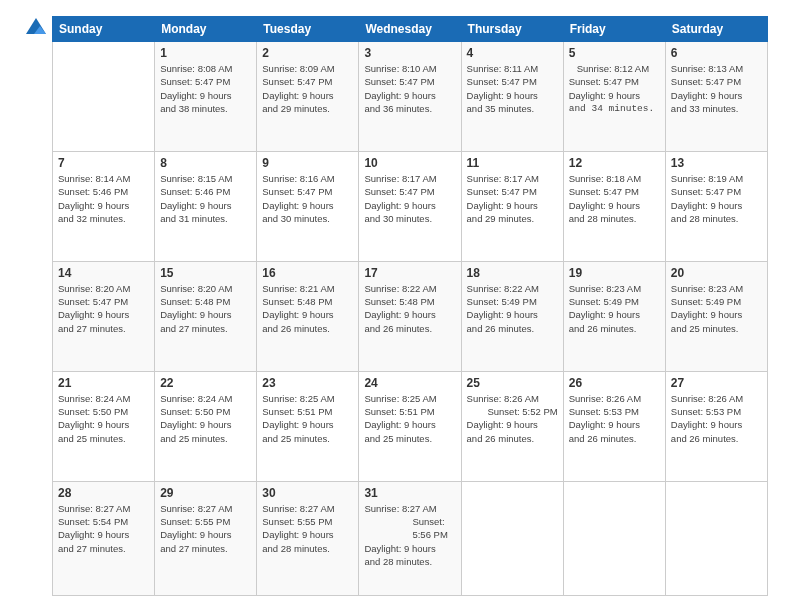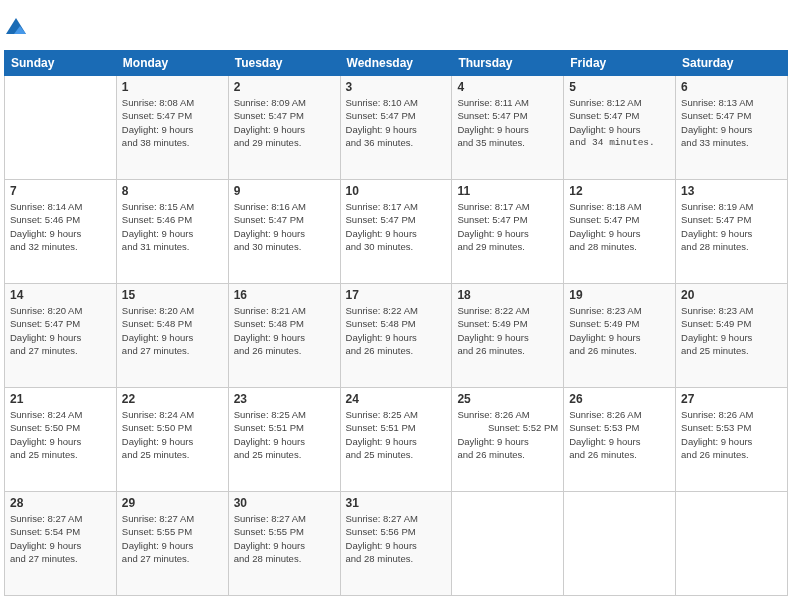--- a/index.html
+++ b/index.html
@@ -6,23 +6,23 @@
     body {
       width: 792px;
       height: 612px;
       font-family: Arial, sans-serif;
       background: #fff;
       overflow: hidden;
     }
     .page {
       width: 792px;
       height: 612px;
-      padding: 16px 4px;
+      padding: 16px 24px;
       display: flex;
-      flex-direction: column;
+      flex-direction: row;
     }
     .header {
       display: flex;
       justify-content: space-between;
       align-items: flex-start;
       margin-bottom: 10px;
     }
     .logo {
       display: flex;
       align-items: center;
@@ -159,21 +159,21 @@
           </td>
           <td>
             <span class="day-number">4</span>
             <span class="cell-text" style="display: block;">Sunrise: 8:11 AM</span>
             <span class="cell-text" style="display: block;">Sunset: 5:47 PM</span>
             <span class="cell-text" style="display: block;">Daylight: 9 hours</span>
             <span class="cell-text" style="display: block;">and 35 minutes.</span>
           </td>
           <td>
             <span class="day-number">5</span>
-            <span class="cell-text" style="display: block;">Sunrise: 8:12 AM</span>
+            <span class="cell-text" style="display: block; margin-left: 8px;">Sunrise: 8:12 AM</span>
             <span class="cell-text" style="display: block;">Sunset: 5:47 PM</span>
             <span class="cell-text" style="display: block;">Daylight: 9 hours</span>
             <span class="cell-text" style="display: block; font-family: Liberation Mono, monospace;">and 34 minutes.</span>
           </td>
           <td>
             <span class="day-number">6</span>
             <span class="cell-text" style="display: block;">Sunrise: 8:13 AM</span>
             <span class="cell-text" style="display: block;">Sunset: 5:47 PM</span>
             <span class="cell-text" style="display: block;">Daylight: 9 hours</span>
             <span class="cell-text" style="display: block;">and 33 minutes.</span>
@@ -350,21 +350,21 @@
           <td>
             <span class="day-number">30</span>
             <span class="cell-text" style="display: block;">Sunrise: 8:27 AM</span>
             <span class="cell-text" style="display: block;">Sunset: 5:55 PM</span>
             <span class="cell-text" style="display: block;">Daylight: 9 hours</span>
             <span class="cell-text" style="display: block;">and 28 minutes.</span>
           </td>
           <td>
             <span class="day-number">31</span>
             <span class="cell-text" style="display: block;">Sunrise: 8:27 AM</span>
-            <span class="cell-text" style="display: block;">Sunset: 5:56 PM</span>
+            <span class="cell-text" style="display: block; margin-left: 48px;">Sunset: 5:56 PM</span>
             <span class="cell-text" style="display: block;">Daylight: 9 hours</span>
             <span class="cell-text" style="display: block;">and 28 minutes.</span>
           </td>
           <td class="empty-cell"></td>
           <td class="empty-cell"></td>
           <td class="empty-cell"></td>
         </tr>
       </tbody>
   </table>
 </div>

